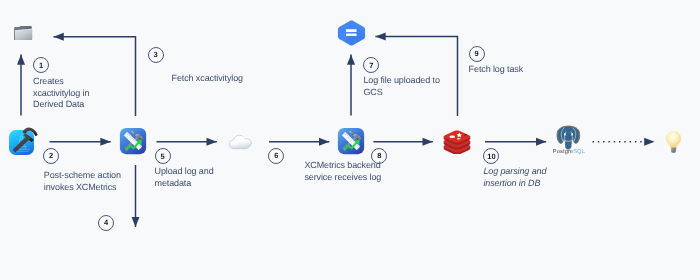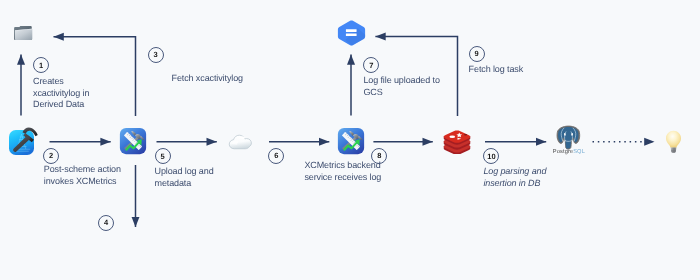--- a/index.html
+++ b/index.html
@@ -261,21 +261,21 @@
     <path d="M22.5 70 L45.5 70 L43.6 84.5 C43 88.5 39 91 34 91 C29 91 25 88.5 24.4 84.5 Z" fill="url(#basg)"></path>
     <path d="M23.8 79 L44.2 79 L43.6 84.5 C43 88.5 39 91 34 91 C29 91 25 88.5 24.4 84.5 Z" fill="#6f7276" opacity="0.5"></path>
   </svg>
 
   <div class="badge" style="left:33px;top:57px;">1</div>
   <div class="step-label" style="left:33px;top:76px;">Creates
 xcactivitylog in
 Derived Data</div>
 
   <div class="badge" style="left:43px;top:147.5px;">2</div>
-  <div class="step-label" style="left:43.8px;top:164px;">Post-scheme action
+  <div class="step-label" style="left:43.8px;top:170px;">Post-scheme action
 invokes XCMetrics</div>
 
   <div class="badge" style="left:147.5px;top:46.7px;">3</div>
   <div class="step-label" style="left:147.5px;top:73px;margin-left:24px;">Fetch xcactivitylog</div>
 
   <div class="badge" style="left:98px;top:214.8px;">4</div>
 
   <div class="badge" style="left:154.5px;top:148px;">5</div>
   <div class="step-label" style="left:154.5px;top:166px;">Upload log and
 metadata</div>

